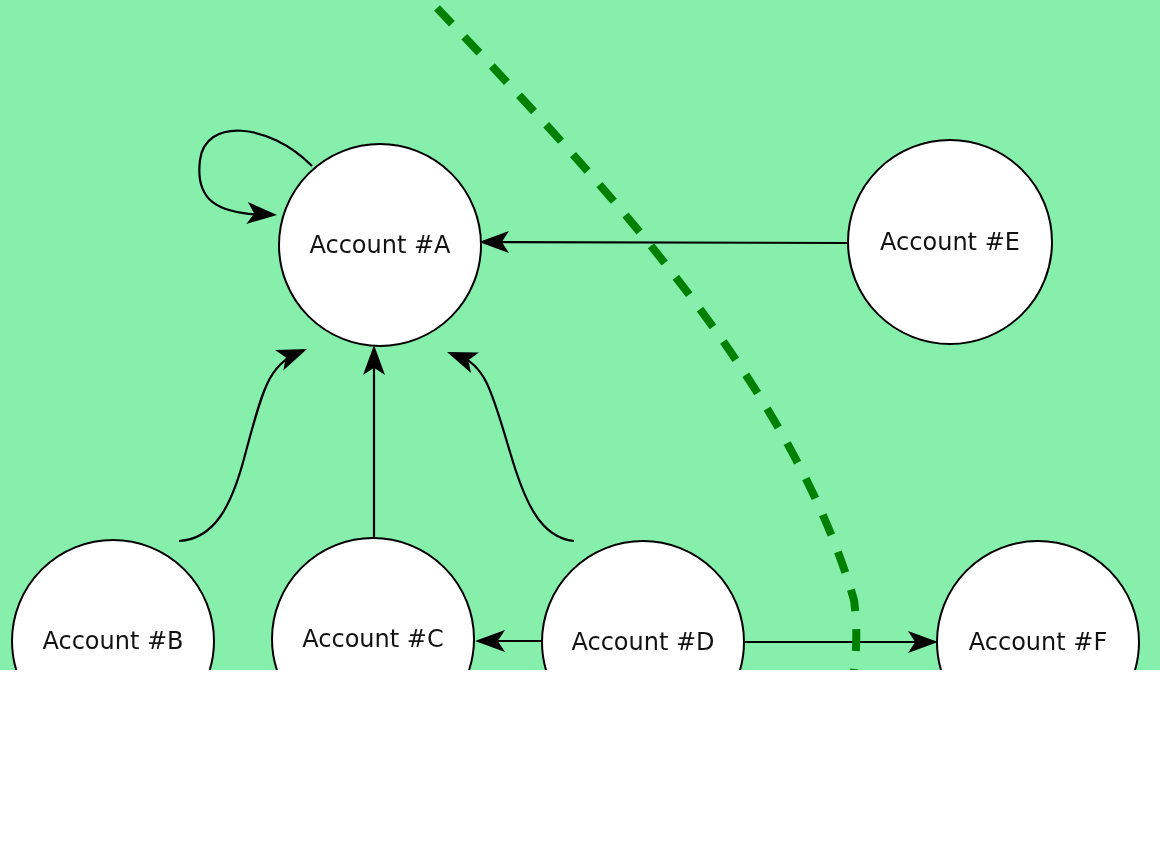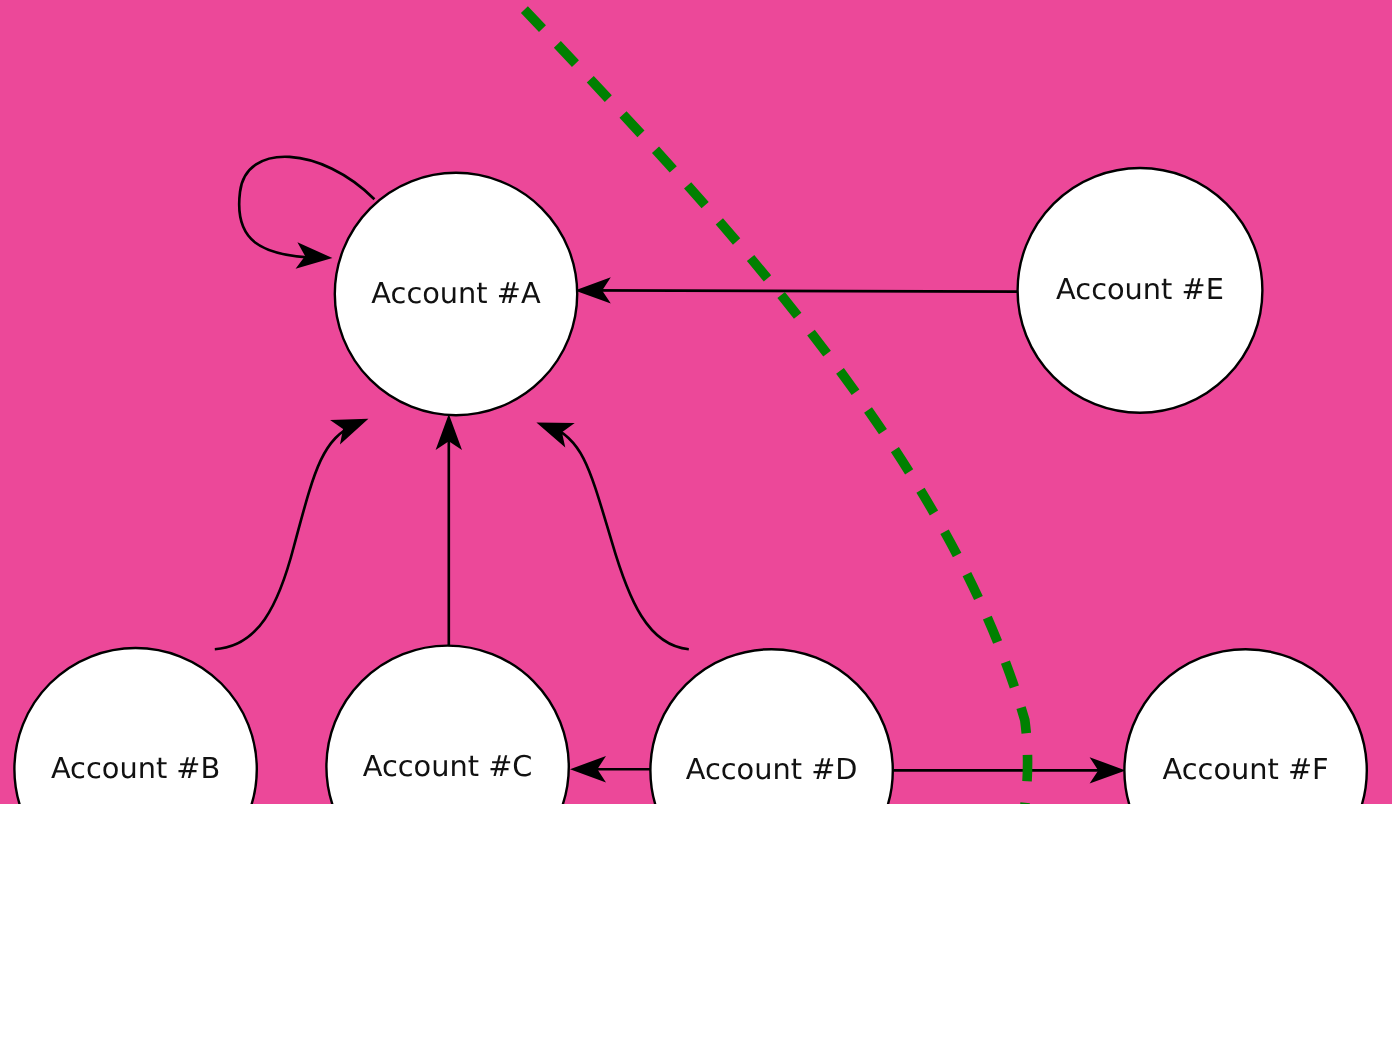--- a/index.html
+++ b/index.html
@@ -8,21 +8,21 @@
     padding: 0;
     background: #ffffff;
   }
   body {
     font-family: "DejaVu Sans", sans-serif;
   }
   #canvas-wrap {
     position: relative;
     width: 1160px;
     height: 670px;
-    background: #ec4899;
+    background: #86efac;
     overflow: hidden;
   }
   svg#graph {
     display: block;
     width: 1160px;
     height: 864px;
   }
   .node-circle {
     fill: #ffffff;
     stroke: #000000;

